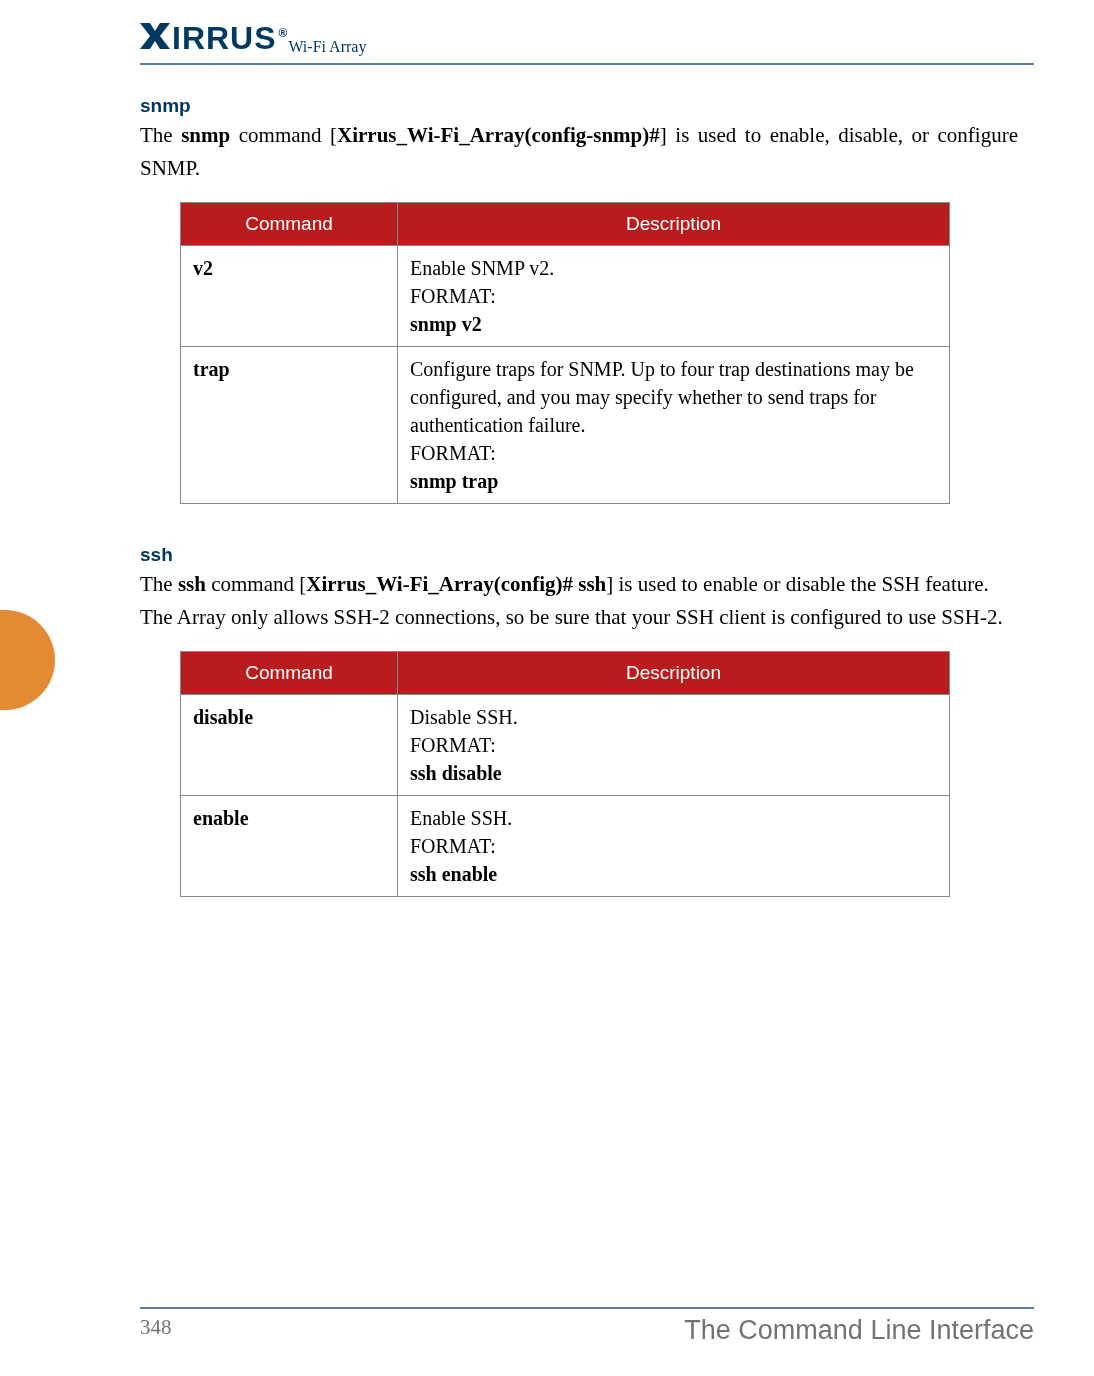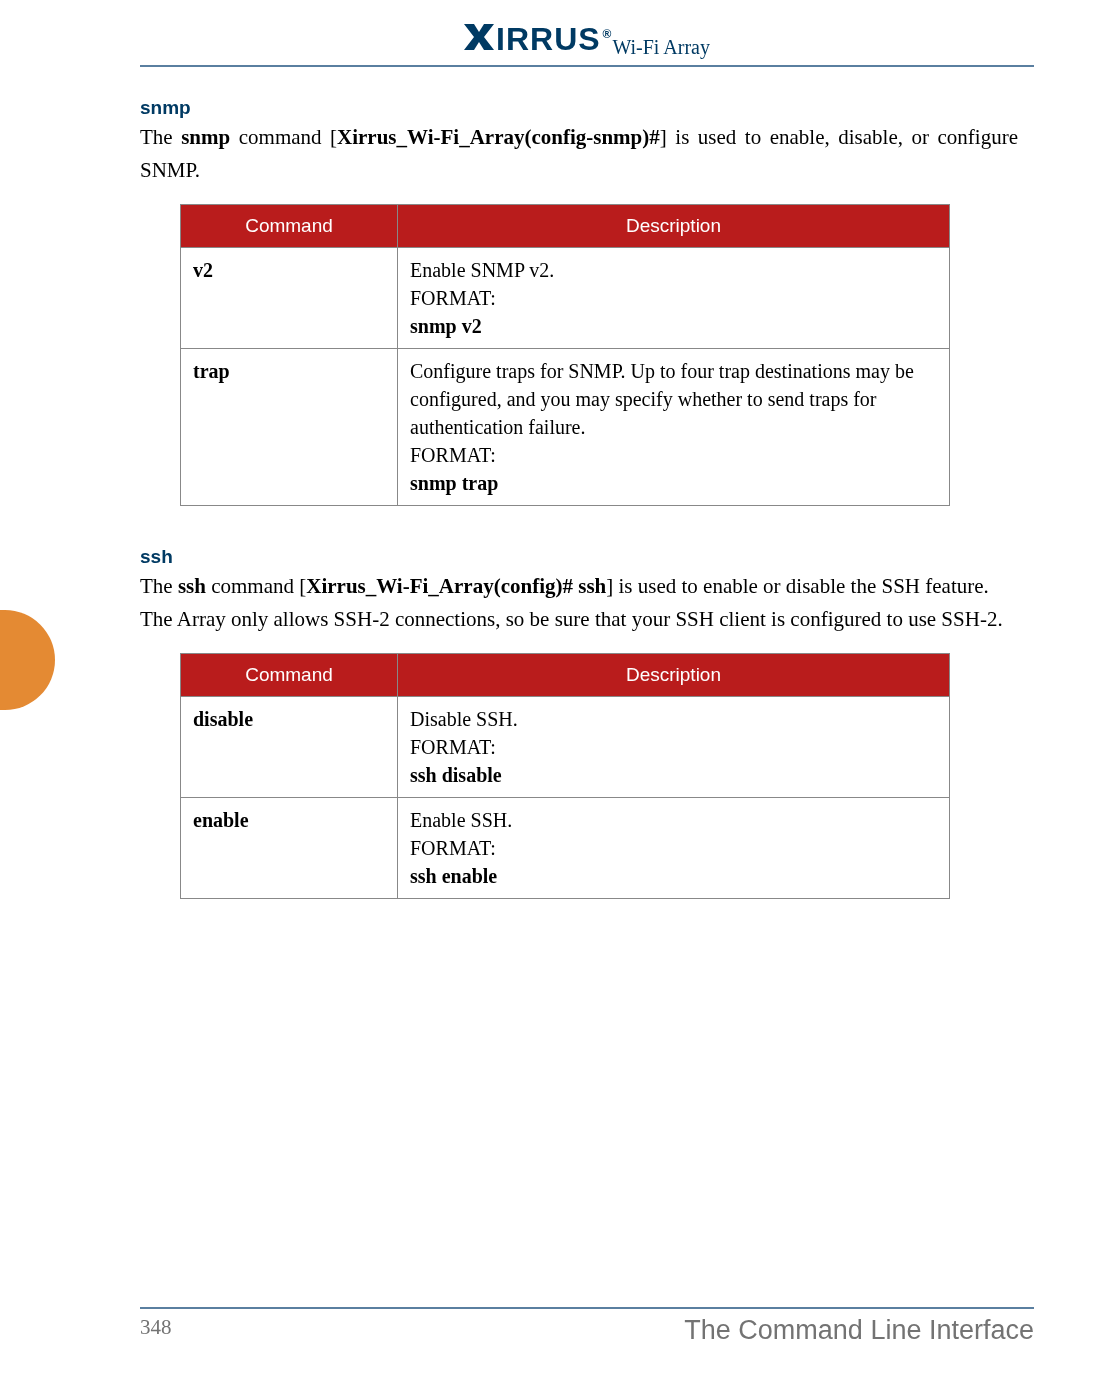--- a/index.html
+++ b/index.html
@@ -15,41 +15,41 @@
   }
   .page {
     padding: 20px 60px 0 140px;
     box-sizing: border-box;
     width: 100%;
     height: 100%;
     position: relative;
   }
   .header {
     display: flex;
-    justify-content: center;
+    justify-content: flex-start;
     align-items: center;
     border-bottom: 2px solid #5a7fa0;
     padding-bottom: 6px;
     margin-bottom: 30px;
   }
   .logo {
     display: flex;
     align-items: baseline;
     color: #003a63;
     font-family: Arial, Helvetica, sans-serif;
     font-weight: 900;
     font-size: 32px;
     letter-spacing: 1px;
   }
   .logo svg { margin-right: 2px; }
   .logo .reg { font-size: 12px; vertical-align: super; margin-left:2px;}
   .header-right {
     color: #003a63;
     font-family: "Palatino Linotype", Palatino, Georgia, serif;
-    font-size: 20px;
+    font-size: 16px;
     margin-top: 16px;
   }
   .section-heading {
     color: #003a63;
     font-family: Arial, Helvetica, sans-serif;
     font-weight: bold;
     font-size: 19px;
     margin: 0 0 2px 0;
   }
   .body-text {

